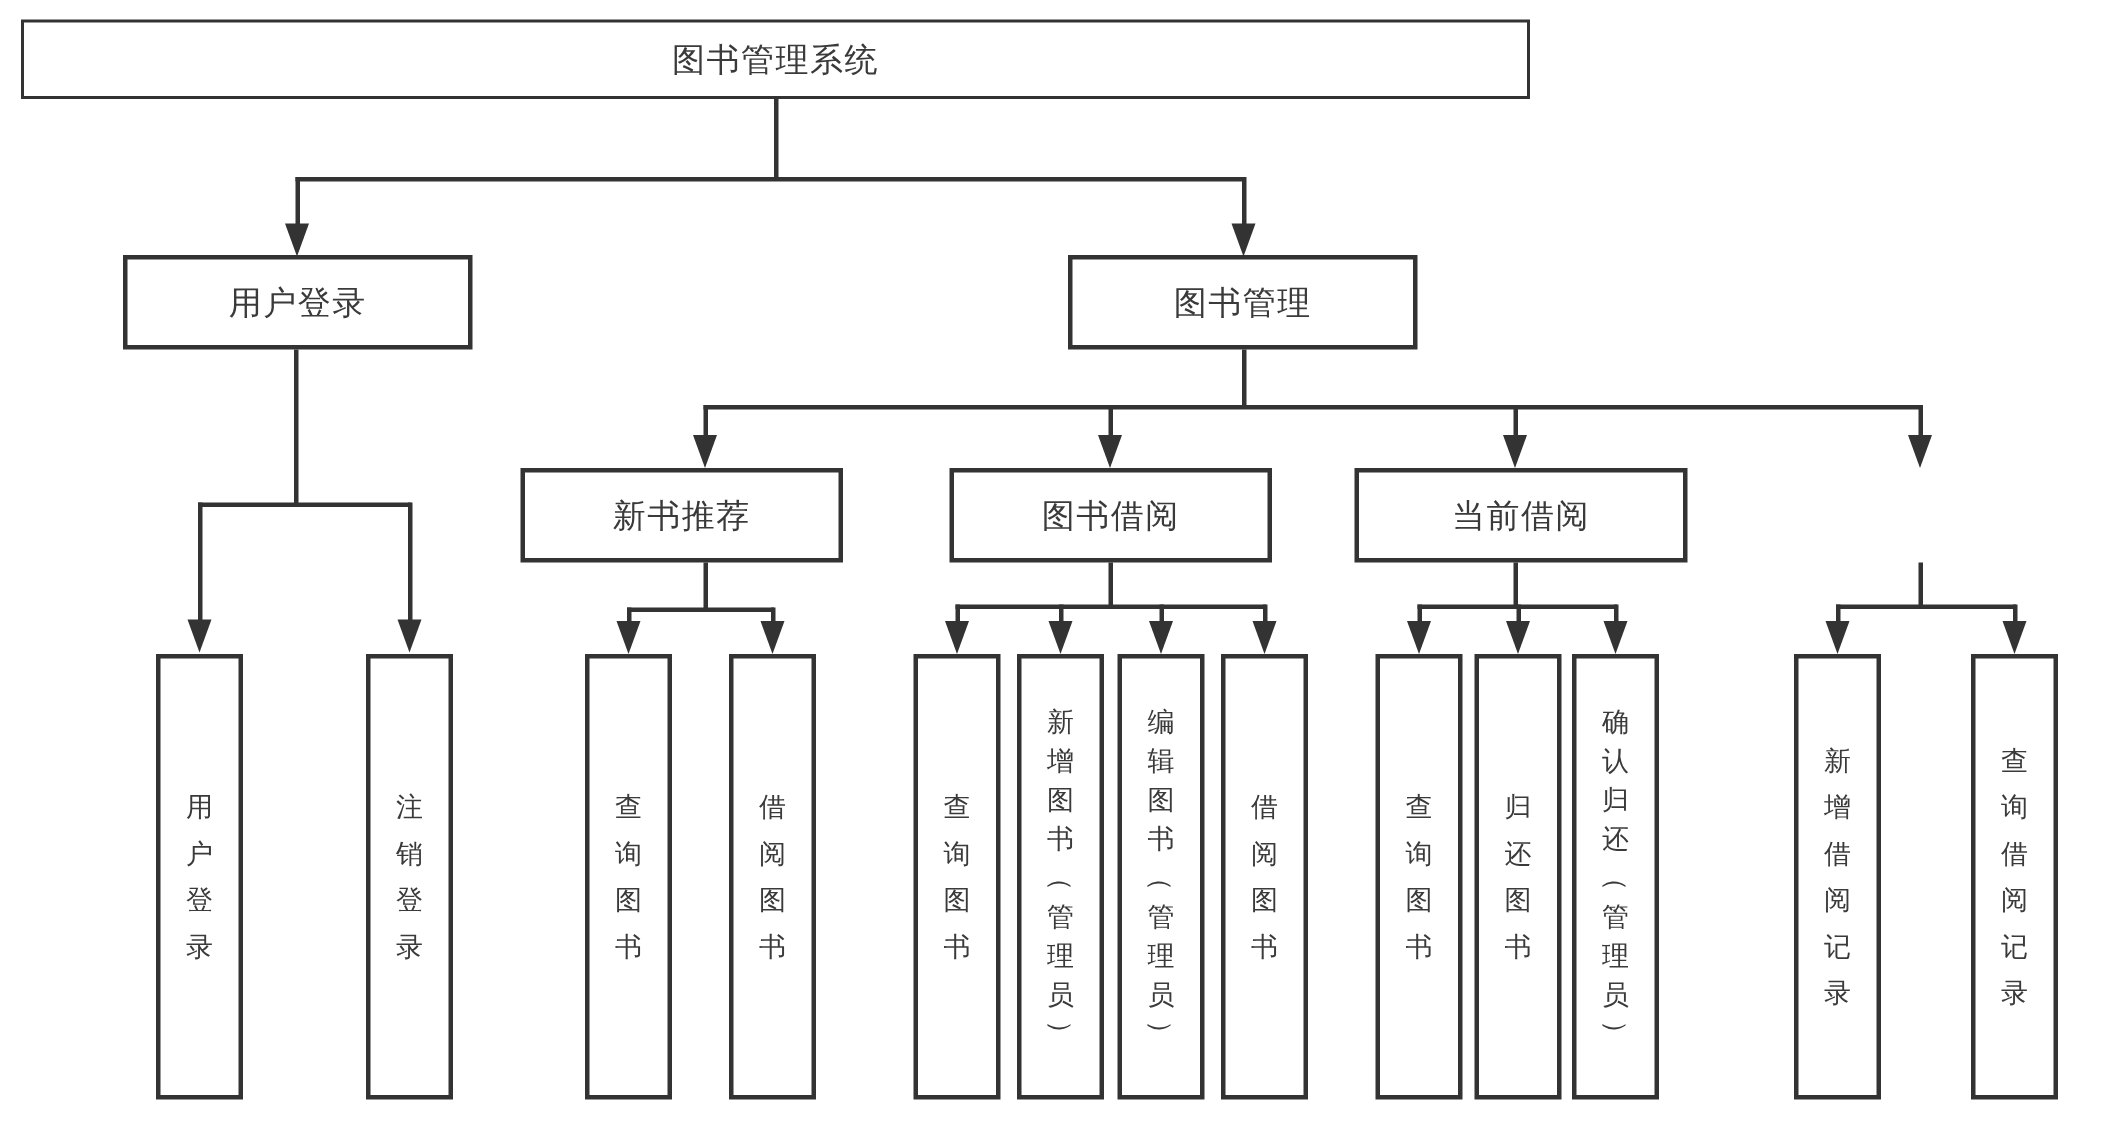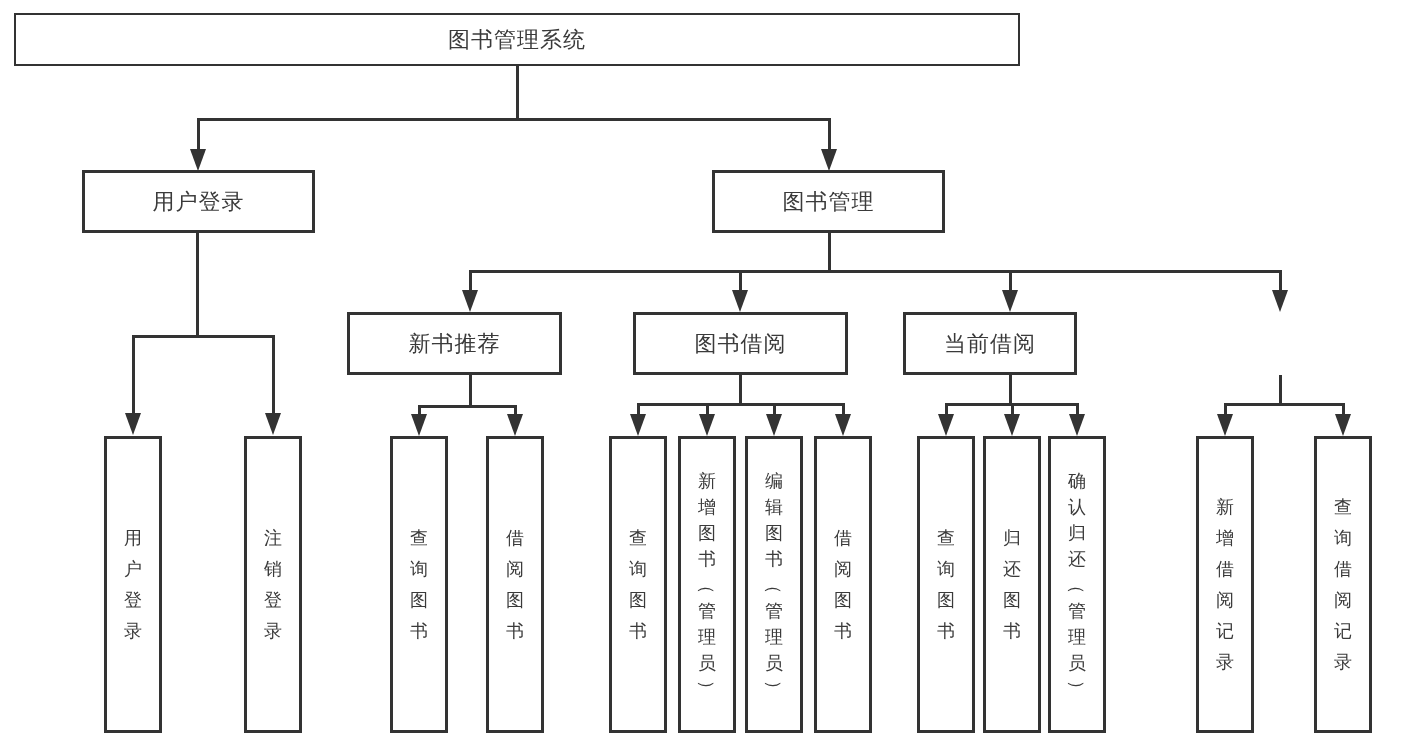--- a/index.html
+++ b/index.html
@@ -75,21 +75,21 @@
   <div class="arr" style="left:1002px;top:290px;"></div>
   <div class="ln" style="left:1279px;top:270px;width:2.5px;height:22px;"></div>
   <div class="arr" style="left:1272px;top:290px;"></div>
 
   <div class="hbox" style="left:347px;top:312px;width:215px;height:63px;">
     <span>新书推荐</span>
   </div>
   <div class="hbox" style="left:633px;top:312px;width:215px;height:63px;">
     <span>图书借阅</span>
   </div>
-  <div class="hbox" style="left:903px;top:312px;width:174px;height:63px;">
+  <div class="hbox" style="left:903px;top:312px;width:222px;height:63px;">
     <span>当前借阅</span>
   </div>
 
   <div class="ln" style="left:469px;top:375px;width:2.5px;height:32px;"></div>
   <div class="ln" style="left:418px;top:405px;width:98px;height:2.5px;"></div>
   <div class="ln" style="left:418px;top:405px;width:2.5px;height:11px;"></div>
   <div class="arr" style="left:411px;top:414px;"></div>
   <div class="ln" style="left:514px;top:405px;width:2.5px;height:11px;"></div>
   <div class="arr" style="left:507px;top:414px;"></div>
 

